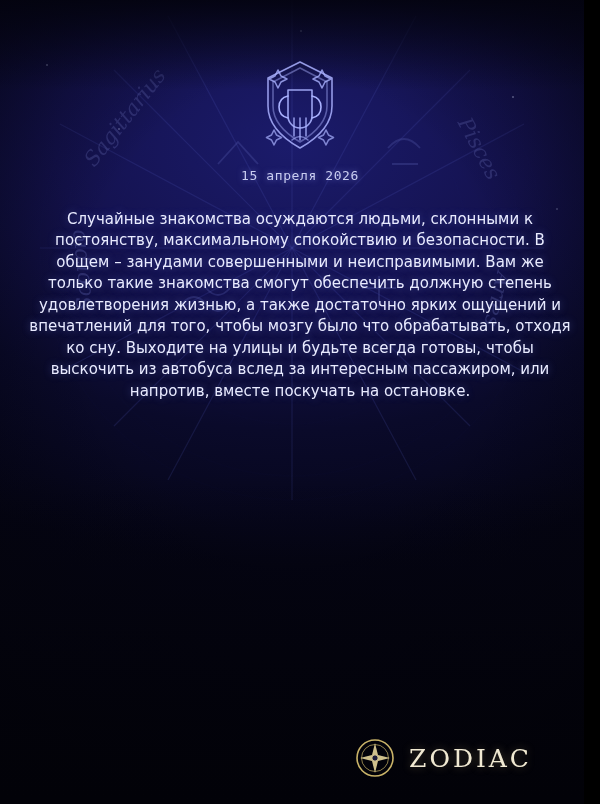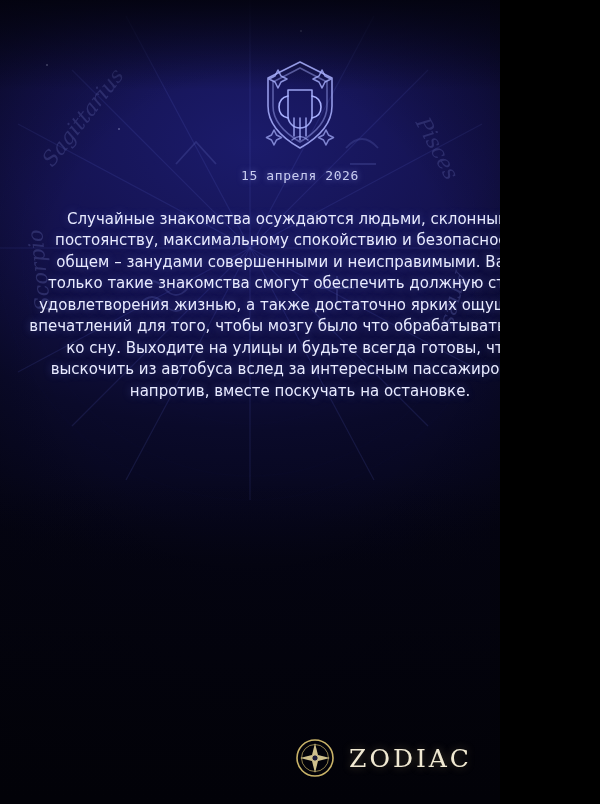--- a/index.html
+++ b/index.html
@@ -5,21 +5,21 @@
   html, body {
     margin: 0;
     padding: 0;
     background: #000;
   }
   body {
     font-family: "DejaVu Sans", sans-serif;
   }
   .card {
     position: relative;
-    width: 500px;
+    width: 584px;
     height: 804px;
     overflow: hidden;
     background:
       radial-gradient(ellipse 620px 420px at 50% 18%, #1b1b6b 0%, #14124e 38%, #0a0a2a 68%, #050516 100%),
       #04040f;
   }
   
   .vignette {
     position: absolute;
     inset: 0;
@@ -112,21 +112,21 @@
     font-family: "DejaVu Sans", sans-serif;
     font-size: 15px;
     line-height: 1.43;
     color: #e9ebff;
     text-shadow: 0 0 8px rgba(110,130,240,.45);
   }
 
   .footer {
     position: absolute;
     z-index: 6;
-    right: 28px;
+    right: 52px;
     bottom: 26px;
     display: flex;
     align-items: center;
     gap: 14px;
   }
   .footer-mark { width: 40px; height: 40px; }
   .footer-mark svg { display: block; }
   .footer-brand {
     font-family: "DejaVu Serif", serif;
     font-size: 25px;

